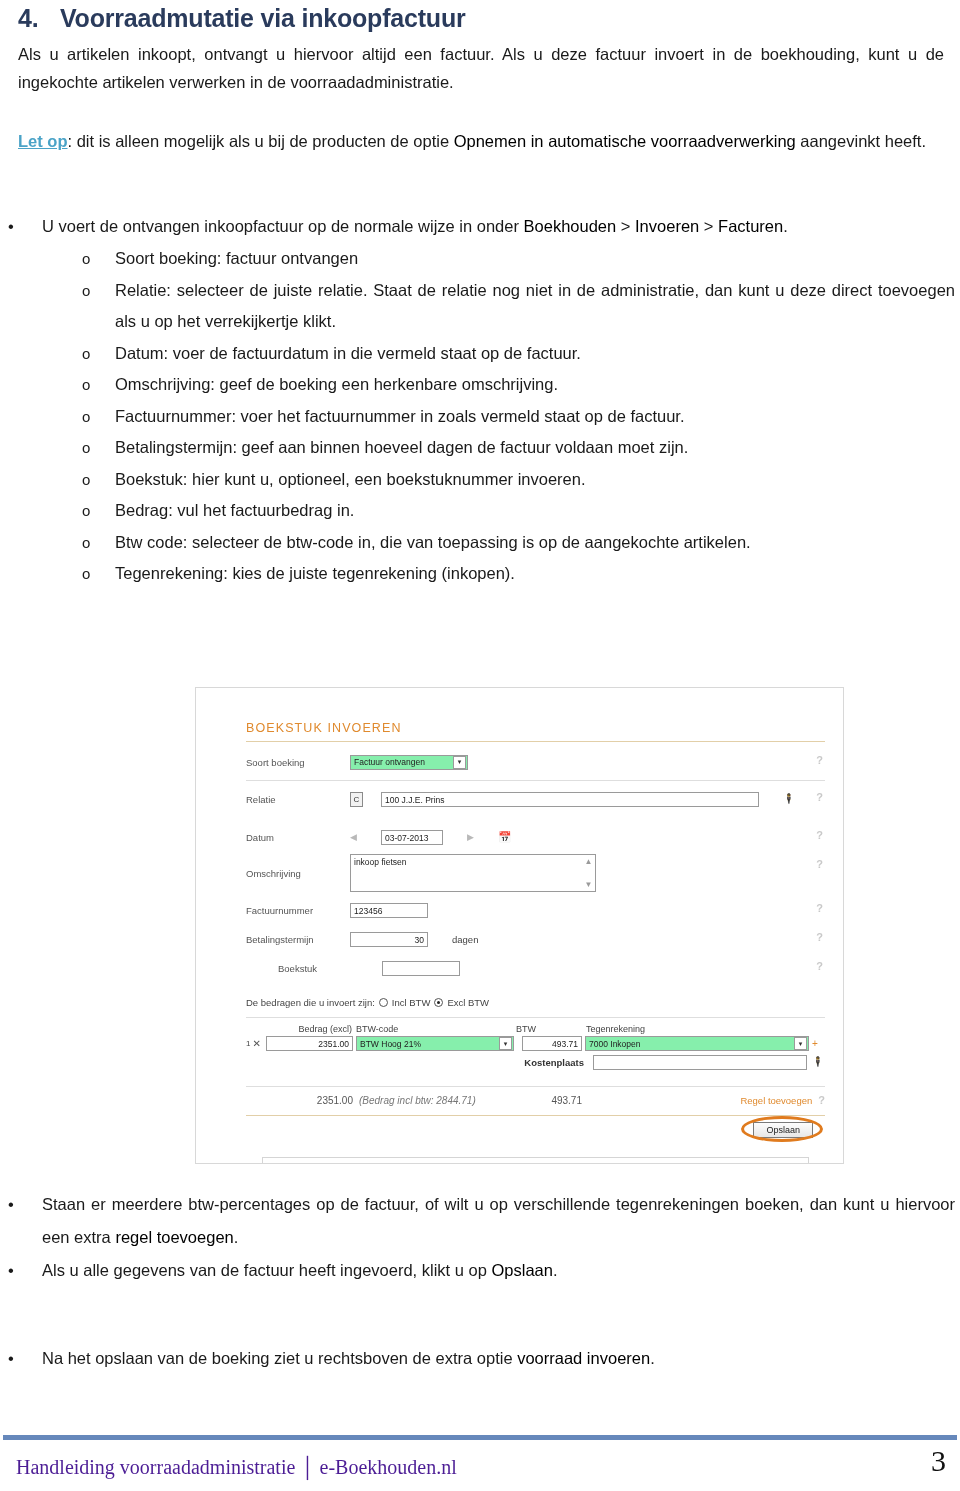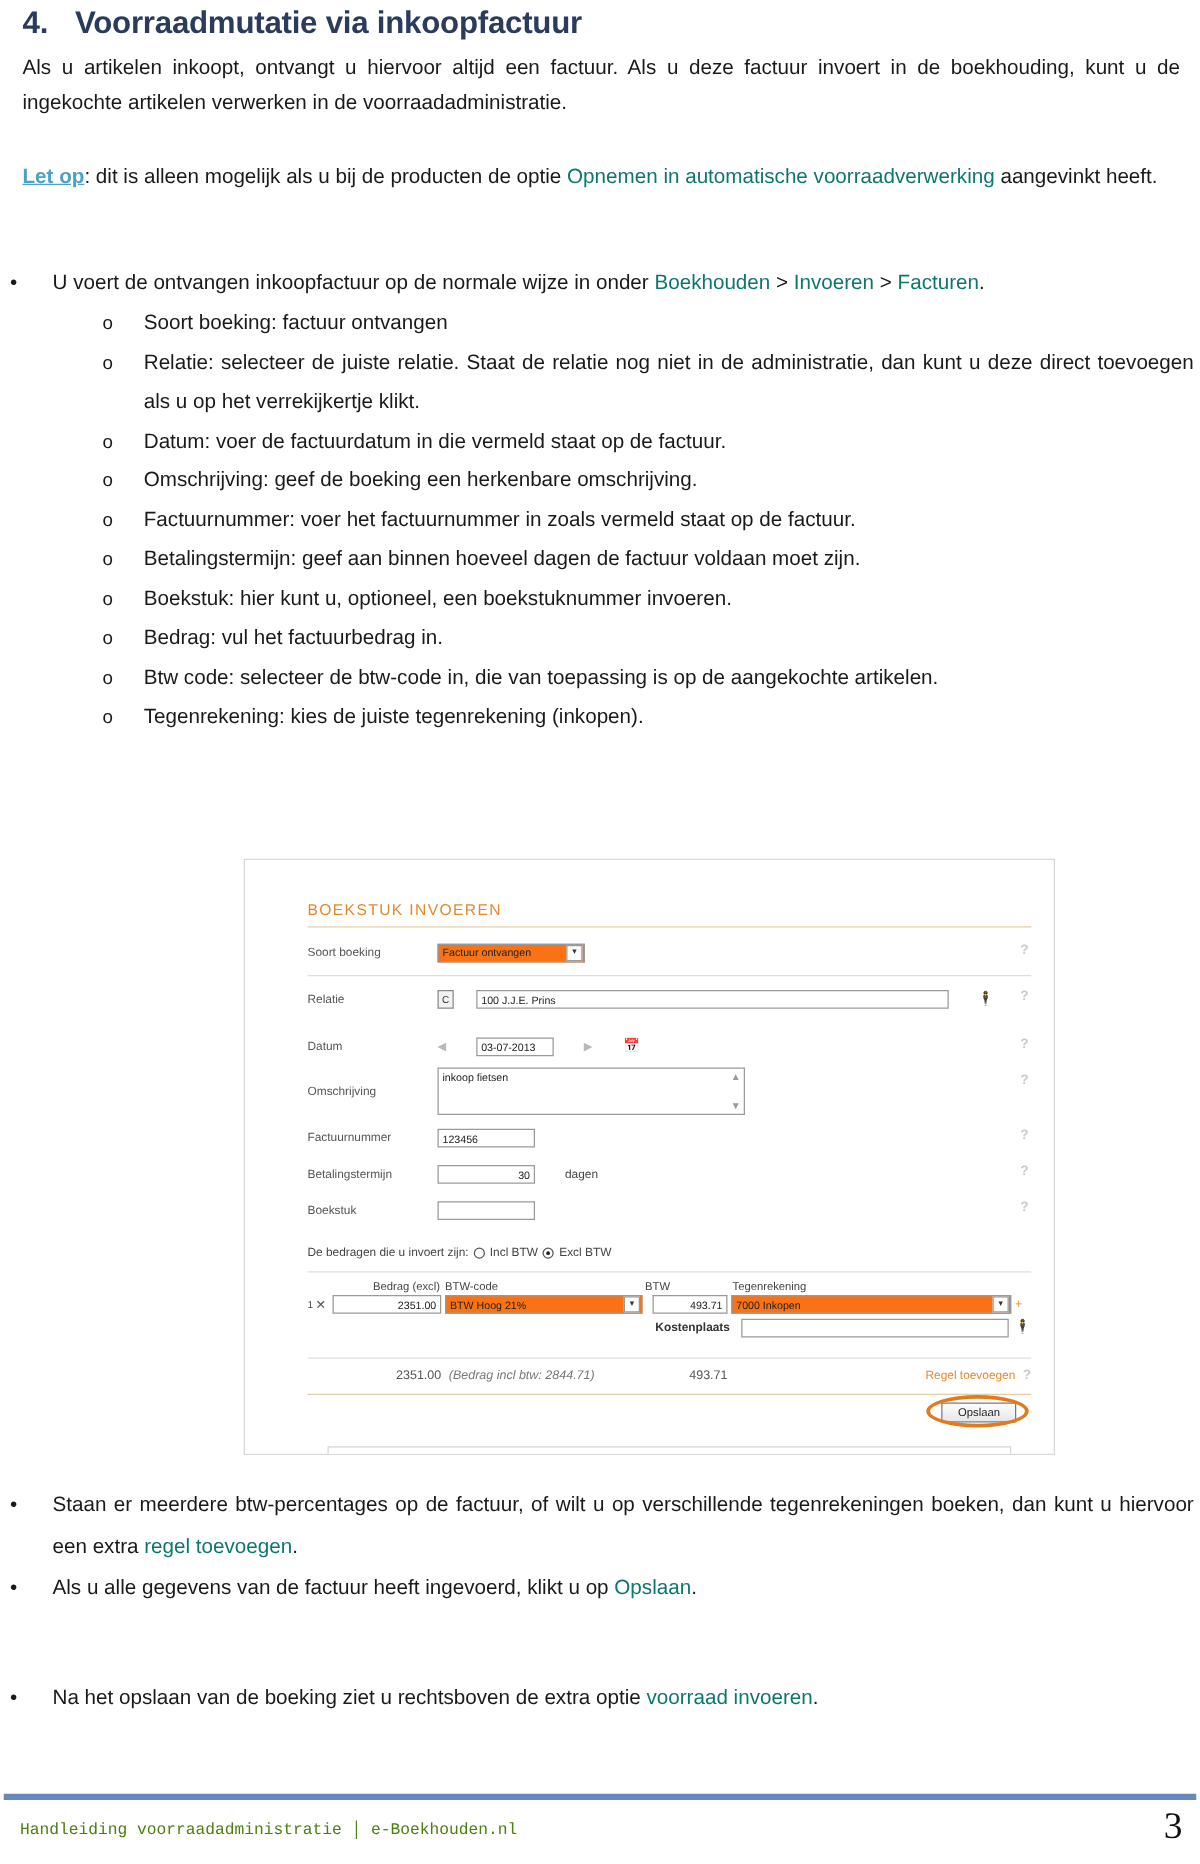--- a/index.html
+++ b/index.html
@@ -39,21 +39,21 @@
   .para {
     position: absolute;
     font-size: 16.5px;
     line-height: 28px;
     color: #1a1a1a;
     text-align: justify;
   }
   .para.intro { left: 18px; top: 40px; width: 926px; }
   .para.letop { left: 18px; top: 127px; width: 926px; }
 
-  .link { color: #0f766e; }
+  .link { color: #000000; }
   .letop-label {
     color: #4aa3c7;
     font-weight: bold;
     text-decoration: underline;
   }
 
   
   .blk { position: absolute; }
 
   ul.lvl1, ul.lvl2 { margin: 0; padding: 0; list-style: none; }
@@ -156,21 +156,21 @@
     vertical-align: middle;
     white-space: nowrap;
     overflow: hidden;
   }
   .inp.r { text-align: right; }
 
   .sel {
     display: inline-flex;
     align-items: center;
     border: 1px solid #9a9a9a;
-    background: #f97316;
+    background: #86efac;
     height: 15px;
     font-size: 8.5px;
     padding: 0 0 0 3px;
     line-height: 14px;
     color: #222;
   }
   .sel .cap { padding-right: 6px; white-space: nowrap; }
   .sel .arw {
     width: 13px;
     height: 13px;
@@ -299,23 +299,23 @@
     left: 3px;
     top: 1435px;
     width: 954px;
     height: 5px;
     background: #6688bb;
   }
   .foot-text {
     position: absolute;
     left: 16px;
     top: 1456px;
-    font-family: Liberation Mono, monospace;
-    font-size: 13px;
-    color: #4d7c0f;
+    font-family: Liberation Serif, serif;
+    font-size: 20px;
+    color: #4c1d95;
   }
   .foot-page {
     position: absolute;
     right: 14px;
     top: 1444px;
     font-family: "Liberation Serif", serif;
     font-size: 30px;
     color: #111;
   }
 </style>
@@ -405,21 +405,21 @@
         <div class="fhelp">?</div>
       </div>
 
       <div class="frow" style="margin-top:5px;">
         <div class="flabel">Betalingstermijn</div>
         <span class="inp r" style="width:78px;">30</span>
         <span style="margin-left:5px; font-size:9.5px; color:#444;">dagen</span>
         <div class="fhelp">?</div>
       </div>
 
-      <div class="frow" style="margin-top:5px;">
+      <div class="frow" style="margin-top:5px;margin-left:32px;">
         <div class="flabel">Boekstuk</div>
         <span class="inp" style="width:78px;"></span>
         <div class="fhelp">?</div>
       </div>
 
       <div class="radio-line" style="margin-top:17px;">
         <span>De bedragen die u invoert zijn:</span>
         <span class="radio"></span>
         <span>Incl BTW</span>
         <span class="radio on"></span>

